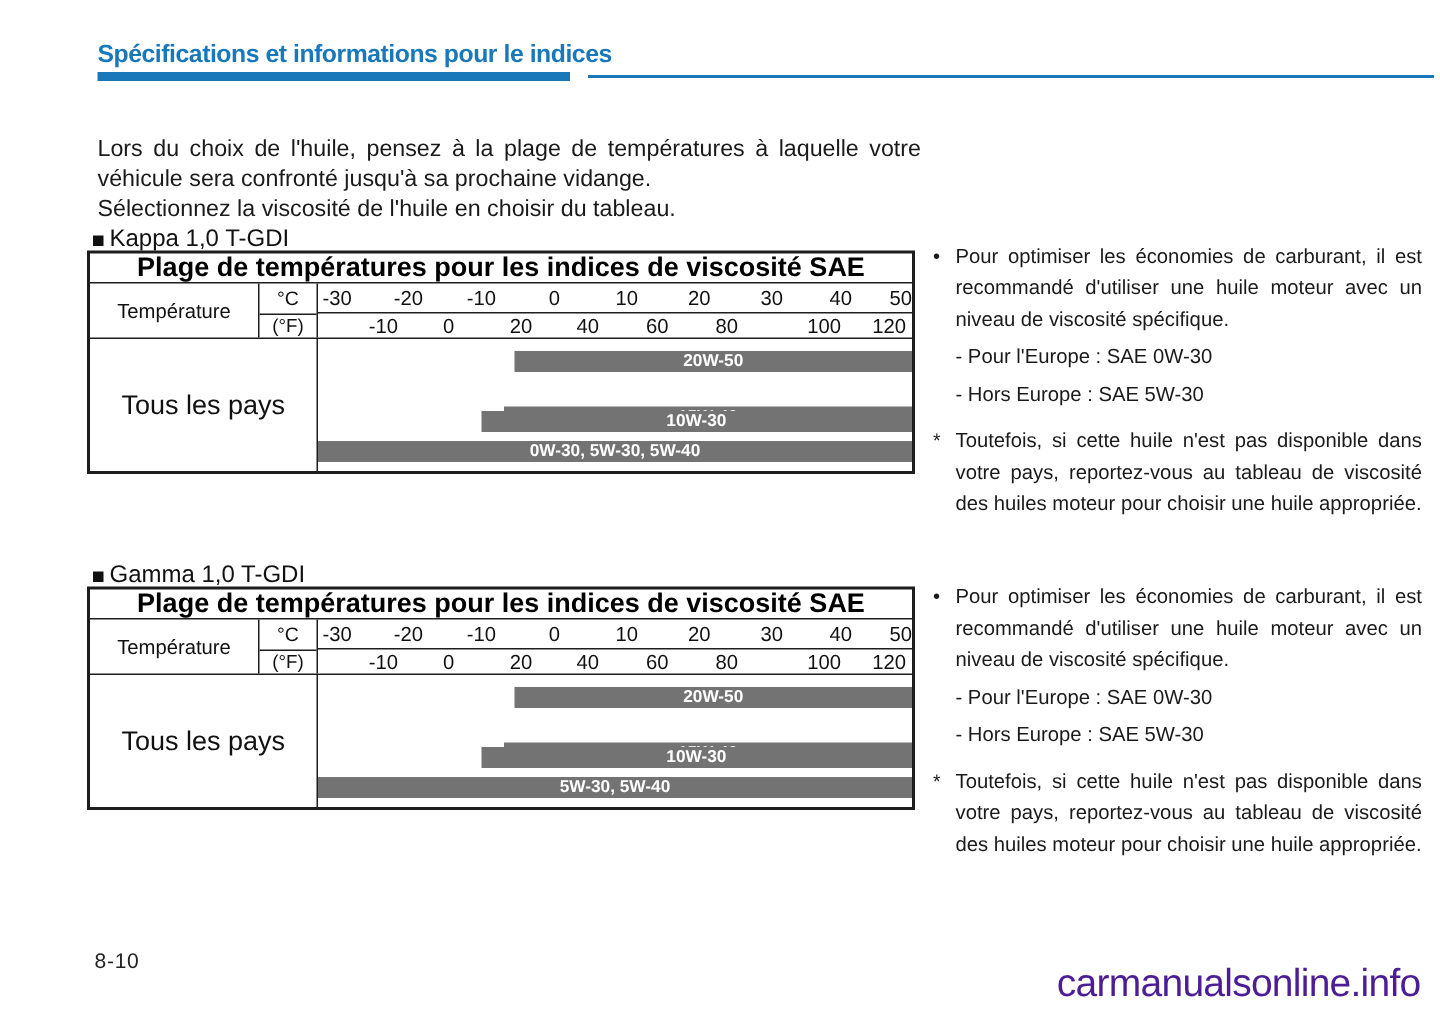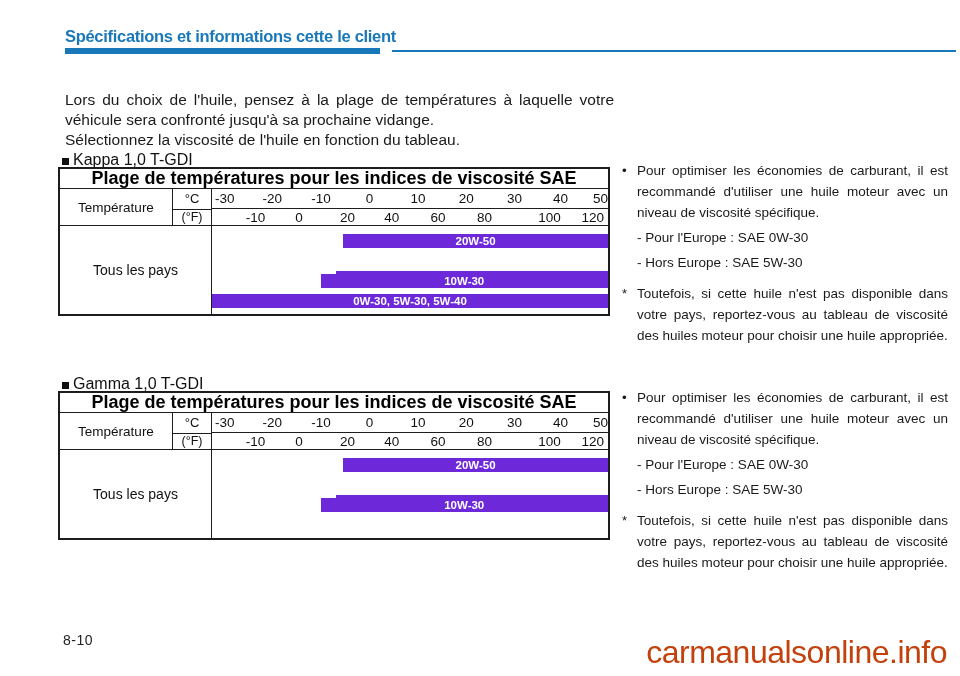--- a/index.html
+++ b/index.html
@@ -52,56 +52,56 @@
   .fticks span:nth-child(1){left:11%;}
   .fticks span:nth-child(2){left:22%;}
   .fticks span:nth-child(3){left:34.2%;}
   .fticks span:nth-child(4){left:45.4%;}
   .fticks span:nth-child(5){left:57.1%;}
   .fticks span:nth-child(6){left:68.8%;}
   .fticks span:nth-child(7){left:85.2%;}
   .fticks span:nth-child(8){left:auto;right:4px;transform:none;}
   .t-body{display:flex;height:88px;}
   .body-label{width:151px;border-right:1px solid #1d1d1d;display:flex;align-items:center;
-              justify-content:center;font-size:14px;}
+              justify-content:center;font-size:18px;}
   .body-chart{flex:1;position:relative;}
-  .vbar{position:absolute;right:0;height:14px;background:#6d28d9;color:#fff;display:flex;
+  .vbar{position:absolute;right:0;height:14px;background:#737373;color:#fff;display:flex;
         align-items:center;justify-content:center;font-size:11.5px;font-weight:bold;white-space:nowrap;}
   .vbar.b1{top:8px;}
   .vbar.b2{top:45px;}
   .vbar.b3{top:48px;}
   .vbar.b4{top:68px;}
 
   
   .note-block{position:absolute;left:622px;width:326px;font-size:13.5px;line-height:21px;color:#1a1a1a;}
   .note-block.n1{top:160px;}
   .note-block.n2{top:387px;}
   .note-row{display:flex;}
   .note-marker{width:15px;flex:none;}
   .note-text{flex:1;text-align:justify;}
   .note-sub{margin:4px 0 0 15px;}
   .note-row.asterisk{margin-top:10px;}
   .note-marker.star{font-size:13px;}
 
   
   .page-number{position:absolute;left:63px;top:632px;font-size:14px;letter-spacing:0.5px;color:#222;}
-  .watermark{position:absolute;right:13px;bottom:5px;font-size:32px;color:#c2410c;letter-spacing:-0.5px;}
+  .watermark{position:absolute;right:13px;bottom:5px;font-size:26px;color:#4c1d95;letter-spacing:-0.5px;}
 </style>
 </head>
 <body>
 
 <div class="page">
 
-  <div class="title">Spécifications et informations cette le client</div>
+  <div class="title">Spécifications et informations pour le indices</div>
   <div class="title-bar"></div>
   <div class="title-line"></div>
 
   <div class="intro">
     <p class="p1">Lors du choix de l'huile, pensez à la plage de températures à laquelle votre véhicule sera confronté jusqu'à sa prochaine vidange.</p>
-    <p class="p2">Sélectionnez la viscosité de l'huile en fonction du tableau.</p>
+    <p class="p2">Sélectionnez la viscosité de l'huile en choisir du tableau.</p>
   </div>
 
   <div class="engine-label s1">
     <span class="sq"></span><span>Kappa 1,0 T-GDI</span>
   </div>
 
   <div class="vtable s1">
     <div class="t-header">Plage de températures pour les indices de viscosité SAE</div>
     <div class="t-temp">
       <div class="temp-label">Température</div>
@@ -206,20 +206,23 @@
       <div class="body-chart">
         <div class="vbar b1" style="left: 33.1%;">
             <span>20W-50</span>
           </div>
         <div class="vbar b2" style="left: 31.3%;">
             <span>15W-40</span>
           </div>
         <div class="vbar b3" style="left: 27.4%;">
             <span>10W-30</span>
           </div>
+        <div class="vbar b4" style="left: 0%;">
+            <span>5W-30, 5W-40</span>
+          </div>
       </div>
     </div>
   </div>
 
   <div class="note-block n2">
     <div class="note-row">
       <div class="note-marker">•</div>
       <div class="note-text">Pour optimiser les économies de carburant, il est recommandé d'utiliser une huile moteur avec un niveau de viscosité spécifique.</div>
     </div>
     <div class="note-sub">- Pour l'Europe : SAE 0W-30</div>

